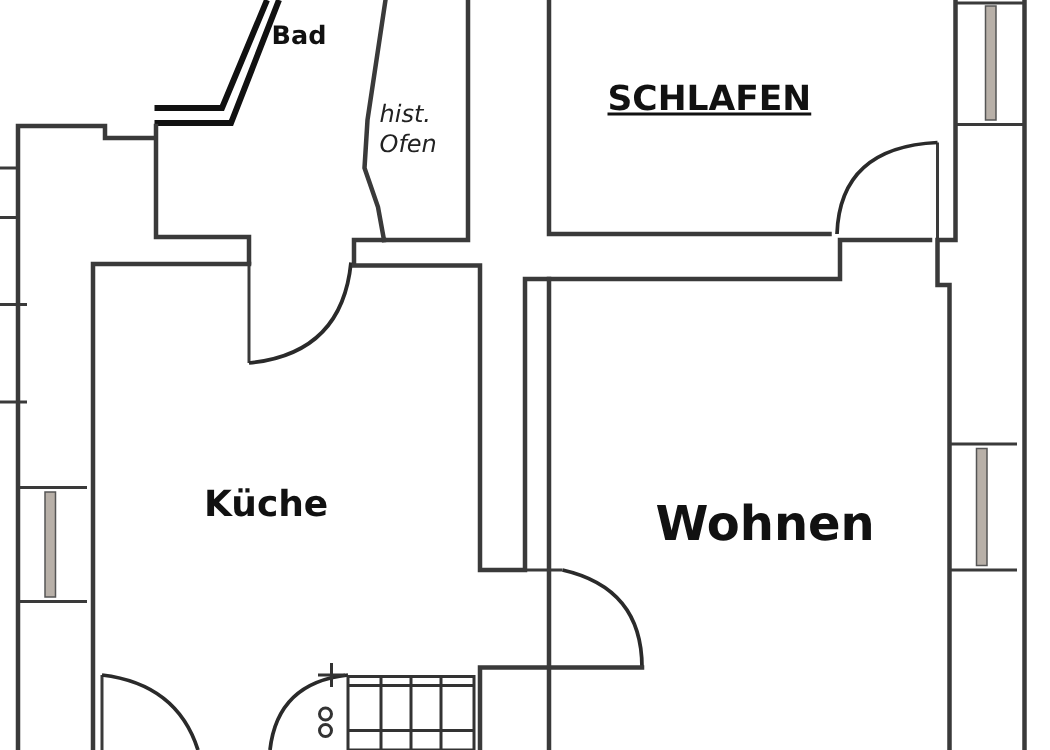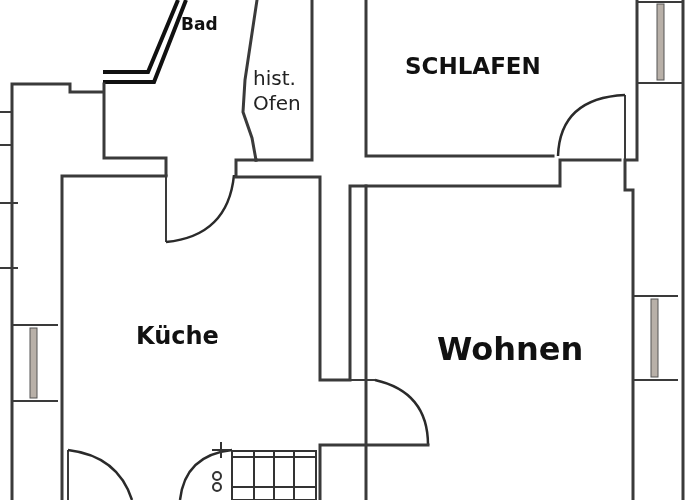--- a/index.html
+++ b/index.html
@@ -100,22 +100,22 @@
     <line class="stair" x1="254" y1="451" x2="254" y2="500"></line>
     <line class="stair" x1="274" y1="451" x2="274" y2="500"></line>
     <line class="stair" x1="294" y1="451" x2="294" y2="500"></line>
     <line class="stair" x1="232" y1="487" x2="316" y2="487"></line>
     <line class="stair" x1="232" y1="457" x2="316" y2="457"></line>
   </g>
 </svg>
 
 <div class="label" style="left:181px; top:16px; font-size:17px;">Bad</div>
 
-<div class="label-light" style="left:253px; top:66px; font-size:20px;">
+<div class="label-light" style="left:253px; top:66px; font-size:16px;font-style:italic;">
   <div>hist.</div>
   <div>Ofen</div>
 </div>
 
-<div class="label" style="left:405px; top:55px; font-size:23px;">SCHLAFEN</div>
+<div class="label" style="left:405px; top:55px; font-size:23px;text-decoration:underline;">SCHLAFEN</div>
 
 <div class="label" style="left:136px; top:324px; font-size:24px;">Küche</div>
 
 <div class="label" style="left:437px; top:333px; font-size:32px;">Wohnen</div>
 
 </body></html>

